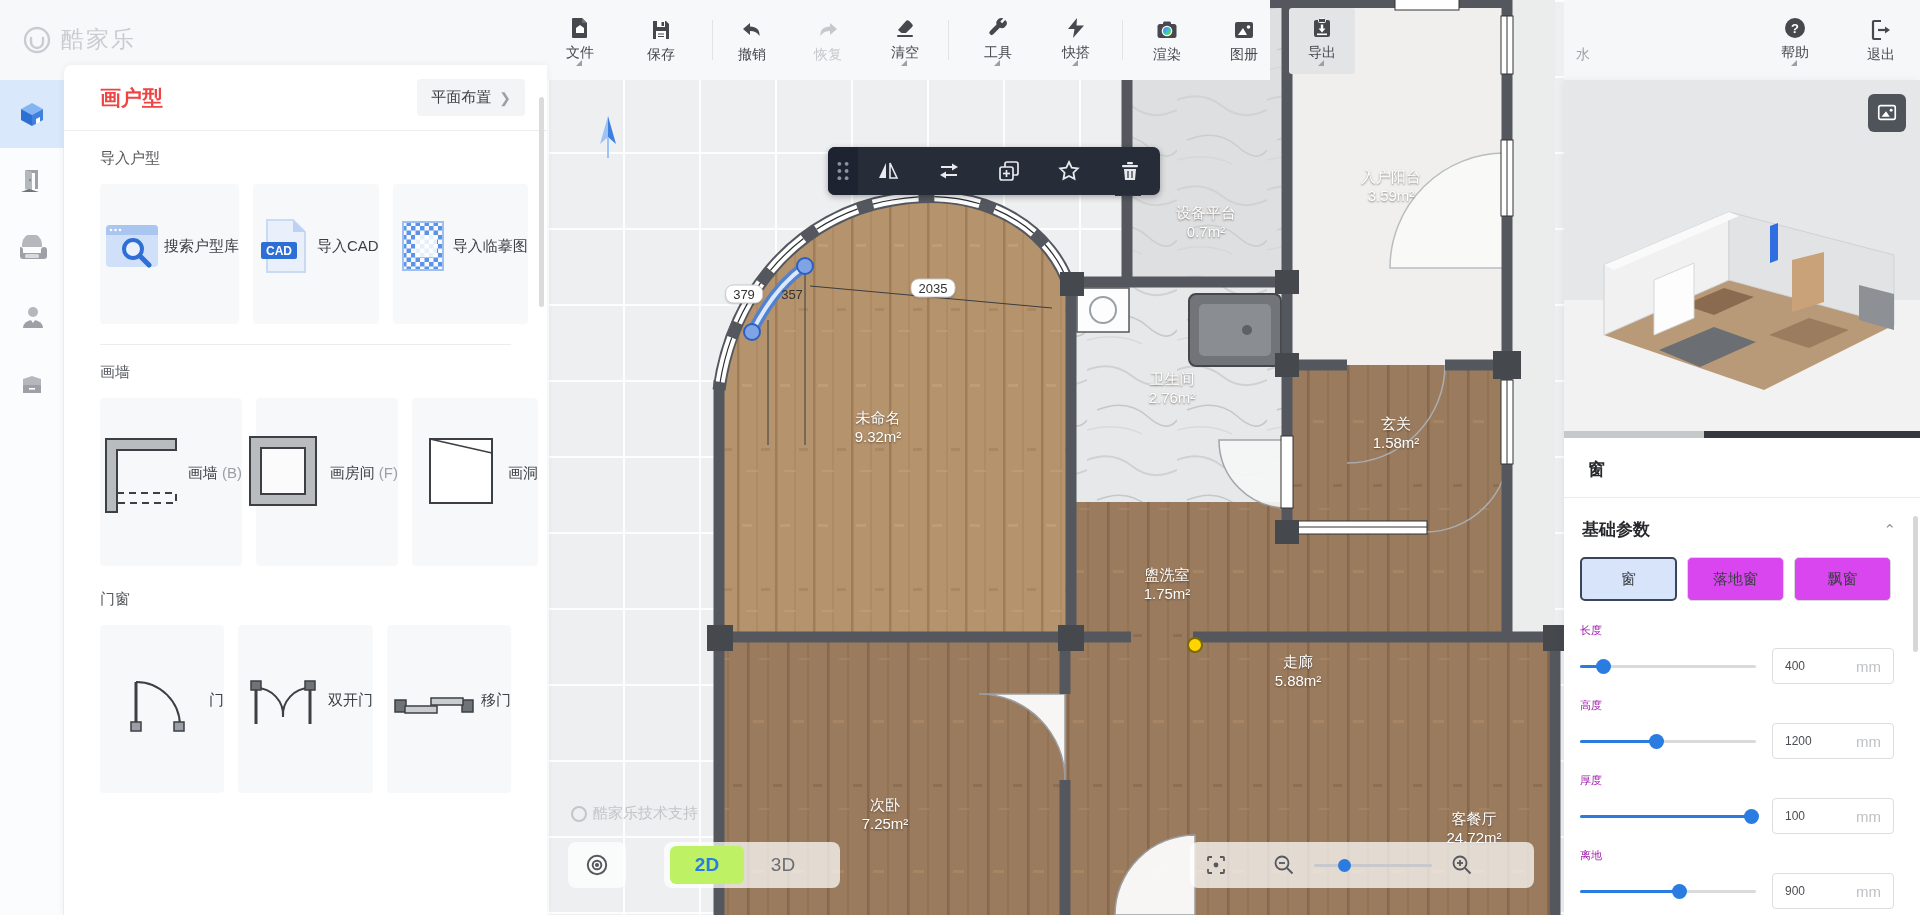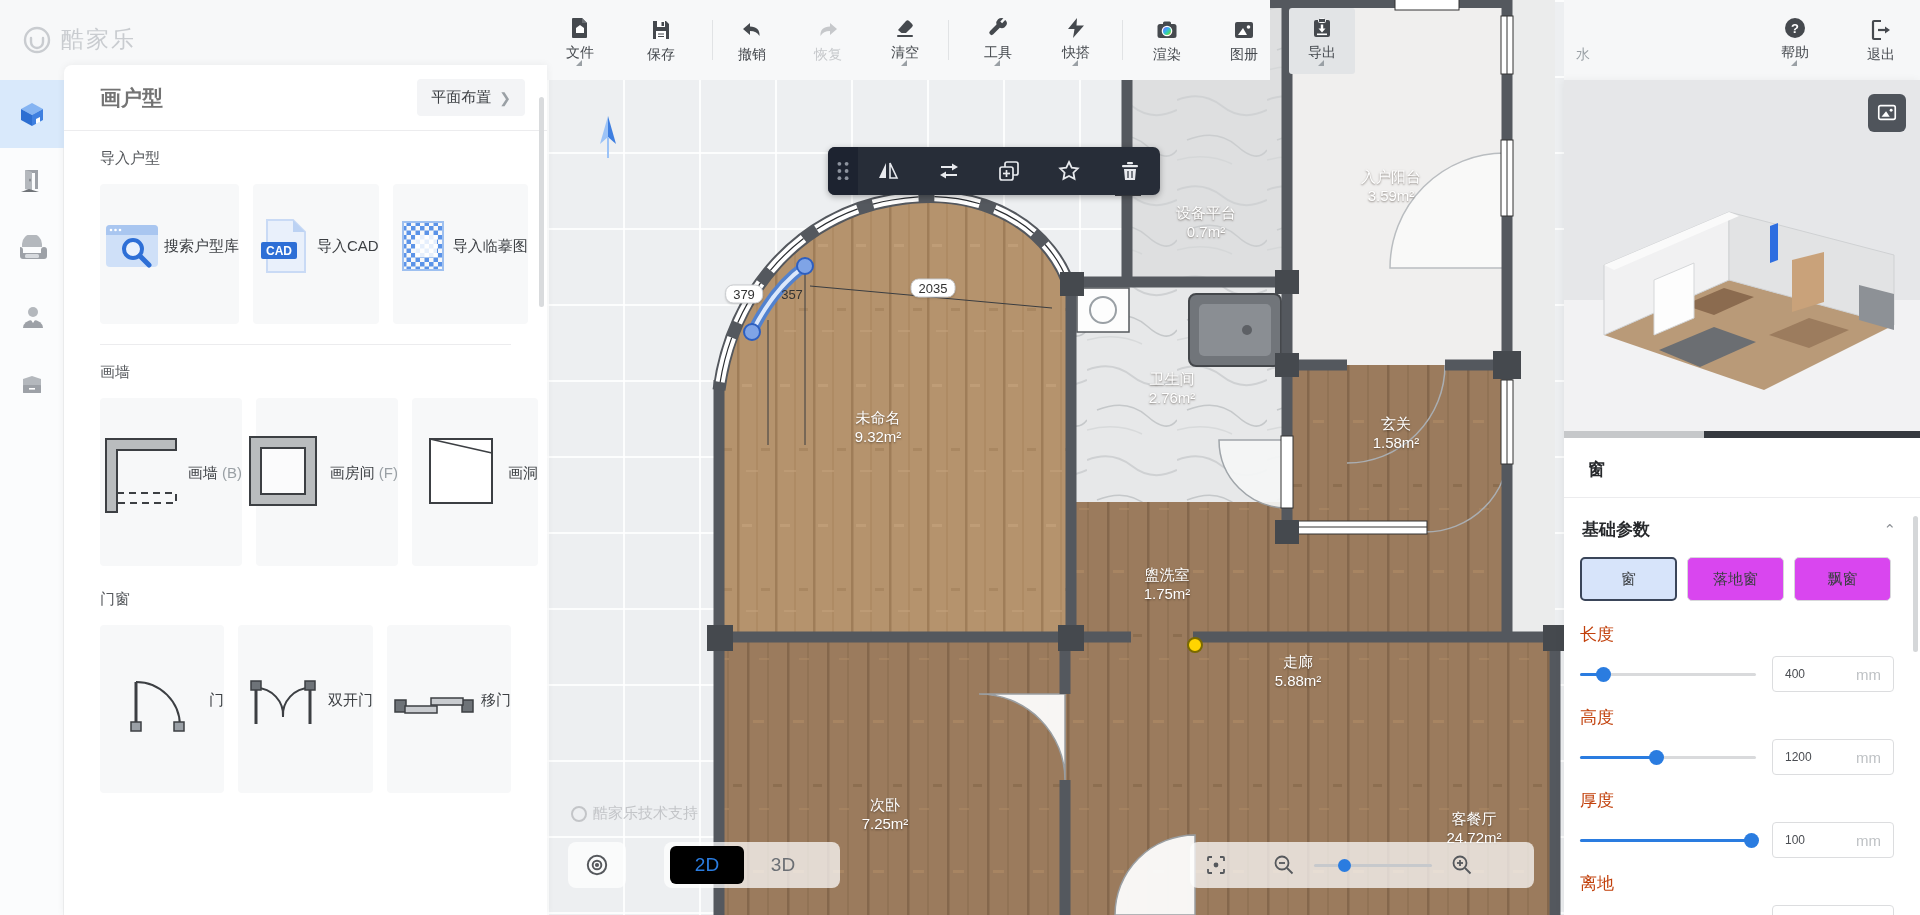--- a/index.html
+++ b/index.html
@@ -57,21 +57,21 @@
   .rail-item { width:64px; height:68px; display:flex; align-items:center; justify-content:center;
     cursor:pointer; }
   .rail-item.active { background:#d9e9fb; }
   .rail-item svg { width:30px; height:30px; }
 
   
   #panel { position:absolute; left:64px; top:65px; width:483px; height:850px; background:#fff;
     z-index:6; border-radius:8px 0 0 0; box-shadow:0 0 8px rgba(0,0,0,.06); overflow:hidden; }
   #panel-header { height:66px; display:flex; align-items:center; justify-content:space-between;
     padding:0 22px 0 36px; border-bottom:1px solid #ececee; }
-  #panel-title { font-size:21px; font-weight:bold; color:#737373;text-align:right; }
+  #panel-title { font-size:21px; font-weight:bold; color:#ef4444;text-align:right; }
   #layout-btn { background:#f3f4f6; border-radius:4px; padding:9px 14px; font-size:15px;
     color:#3c3f43; display:flex; align-items:center; gap:8px; cursor:pointer; }
   #layout-btn .chev { color:#9aa0a5; font-size:14px; }
   .sec { padding:18px 36px 6px 36px; }
   .sec-label { font-size:15px; color:#55585c; margin-bottom:16px; }
   .card-row { display:flex; gap:14px; }
   .card { width:142px; background:#f7f8f9; border-radius:4px; display:flex; flex-direction:row;
     align-items:center; justify-content:flex-end; cursor:pointer; }
   .card.imp { height:140px; padding-bottom:16px; }
   .card.wall { height:168px; padding-bottom:18px; }
@@ -83,21 +83,21 @@
   #panel-scroll { position:absolute; right:3px; top:32px; width:5px; height:210px;
     background:#d9dbdd; border-radius:3px; }
 
   
   .vgroup { position:absolute; top:842px; height:46px; background:rgba(255,255,255,.72);
     border-radius:8px; display:flex; align-items:center; z-index:4; }
   #eye-btn { left:568px; width:58px; justify-content:center; cursor:pointer; }
   #toggle-box { left:664px; width:176px; padding:0 6px; gap:2px; }
   .tg { width:74px; height:38px; border-radius:6px; display:flex; align-items:center;
     justify-content:center; font-size:19px; color:#6b6f74; cursor:pointer; }
-  .tg.active { background:#000000; color:#2a7ce0; font-weight:normal; }
+  .tg.active { background:#bef264; color:#2a7ce0; font-weight:bold; }
   #zoom-box { left:1190px; width:344px; padding:0 14px; gap:18px; }
   #zoom-slider { position:relative; width:118px; height:3px; background:#c7c9cc; border-radius:2px; }
   #zoom-dot { position:absolute; top:-5px; width:13px; height:13px; border-radius:50%;
     background:#2a7ce0; }
 
   
   #inspector { position:absolute; left:1564px; top:80px; width:356px; height:835px;
     background:#fff; z-index:6; box-shadow:-2px 0 8px rgba(0,0,0,.05); }
   #preview3d { position:relative; width:356px; height:358px; overflow:hidden;
     background:linear-gradient(#e3e4e6, #f3f3f4); }
@@ -111,21 +111,21 @@
   #insp-sec { display:flex; align-items:center; justify-content:space-between;
     padding:20px 24px 14px 18px; }
   #insp-sec .t { font-size:17px; font-weight:bold; color:#26282b; }
   #insp-sec .chev { color:#8d9196; font-size:15px; cursor:pointer; }
   #tabs { display:flex; gap:10px; padding:2px 18px 8px 16px; }
   .tab { width:97px; height:44px; border:1px solid #d7d8da; border-radius:5px; background:#d946ef;
     display:flex; align-items:center; justify-content:center; font-size:15px; color:#3c3f43;
     cursor:pointer; }
   .tab.active { background:#d7e4fa; border:2px solid #3a4559; }
   .param { padding:14px 0 0 16px; }
-  .param .plab { font-size:17px; color:#c2410c; margin-bottom:10px; }
+  .param .plab { font-size:11px; color:#a21caf; margin-bottom:10px; }
   .prow { display:flex; align-items:center; gap:16px; }
   .ptrack { position:relative; width:176px; height:3px; background:#d9dadc; border-radius:2px; }
   .pfill { position:absolute; left:0; top:0; height:3px; background:#2a7ce0; border-radius:2px; }
   .pknob { position:absolute; top:-6px; width:15px; height:15px; border-radius:50%;
     background:#2a7ce0; }
   .pinput { width:122px; height:36px; border:1px solid #dcdddf; border-radius:4px; background:#fff;
     display:flex; align-items:center; justify-content:space-between; padding:0 12px; }
   .pinput .val { font-size:12px; color:#4a4d52; }
   .pinput .unit { font-size:15px; color:#bfc2c5; }
   #insp-scroll { position:absolute; right:2px; top:436px; width:5px; height:136px;

